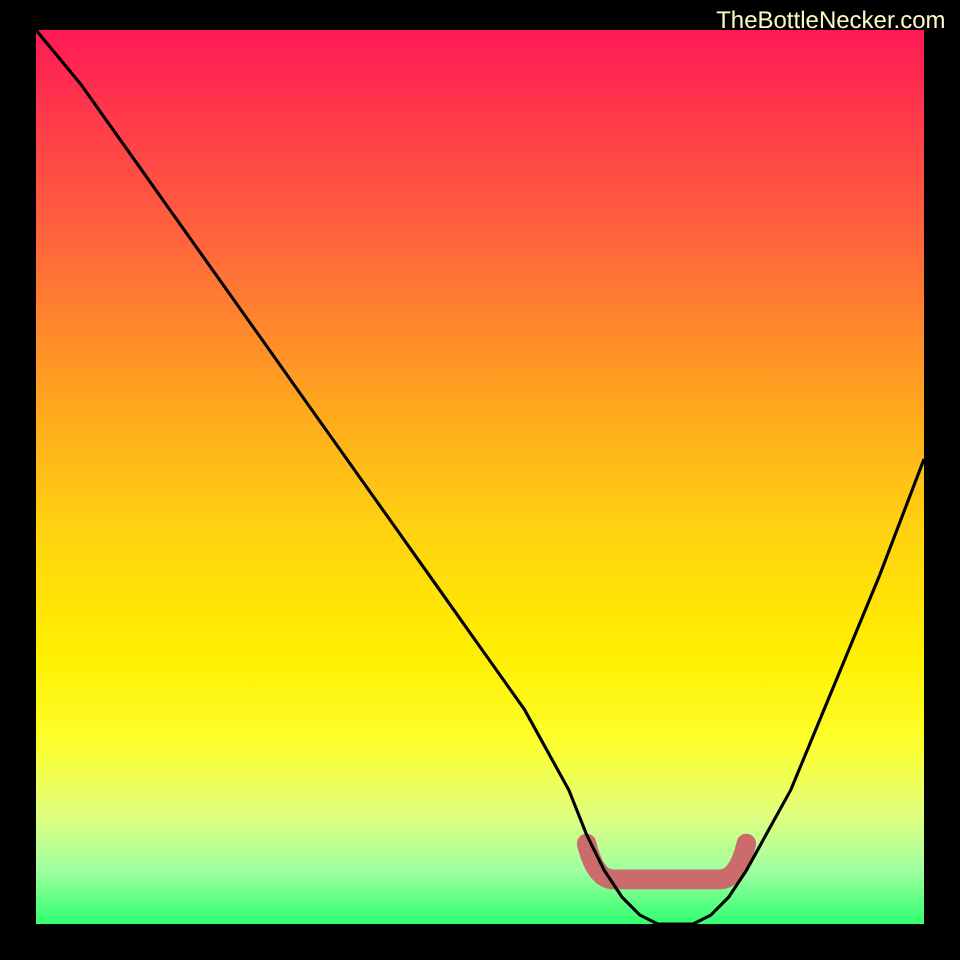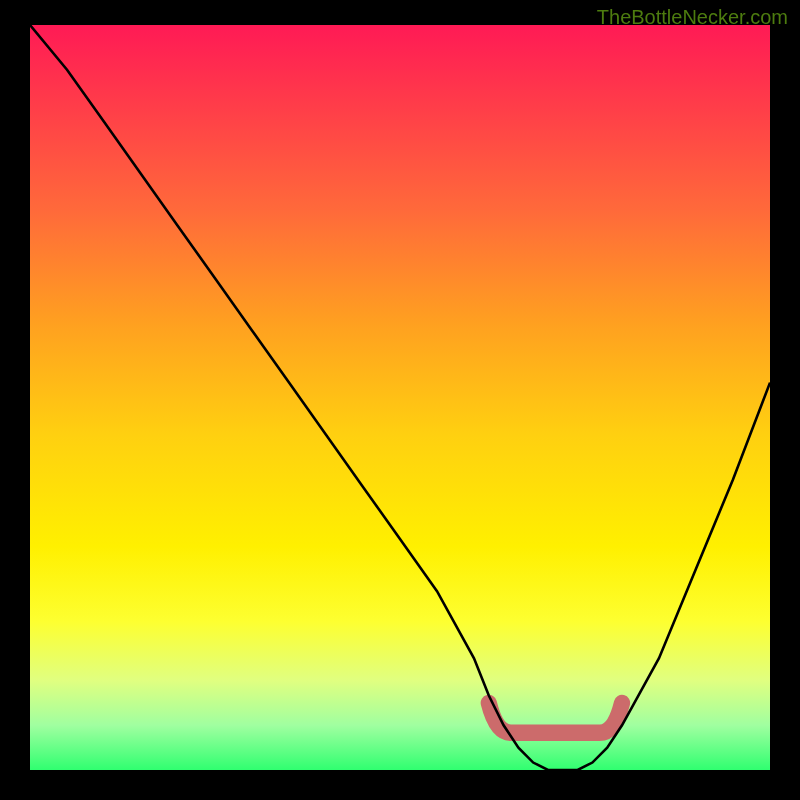--- a/index.html
+++ b/index.html
@@ -8,21 +8,21 @@
     width: 800px;
     height: 800px;
     background: #000;
     position: relative;
     font-family: Arial, sans-serif;
   }
   .watermark {
     position: absolute;
     top: 6px;
     right: 12px;
-    color: #4d7c0f;
+    color: #fef9c3;
     font-size: 20px;
     font-weight: 500;
     z-index: 10;
   }
   .plot {
     position: absolute;
     left: 30px;
     top: 25px;
     width: 740px;
     height: 745px;

